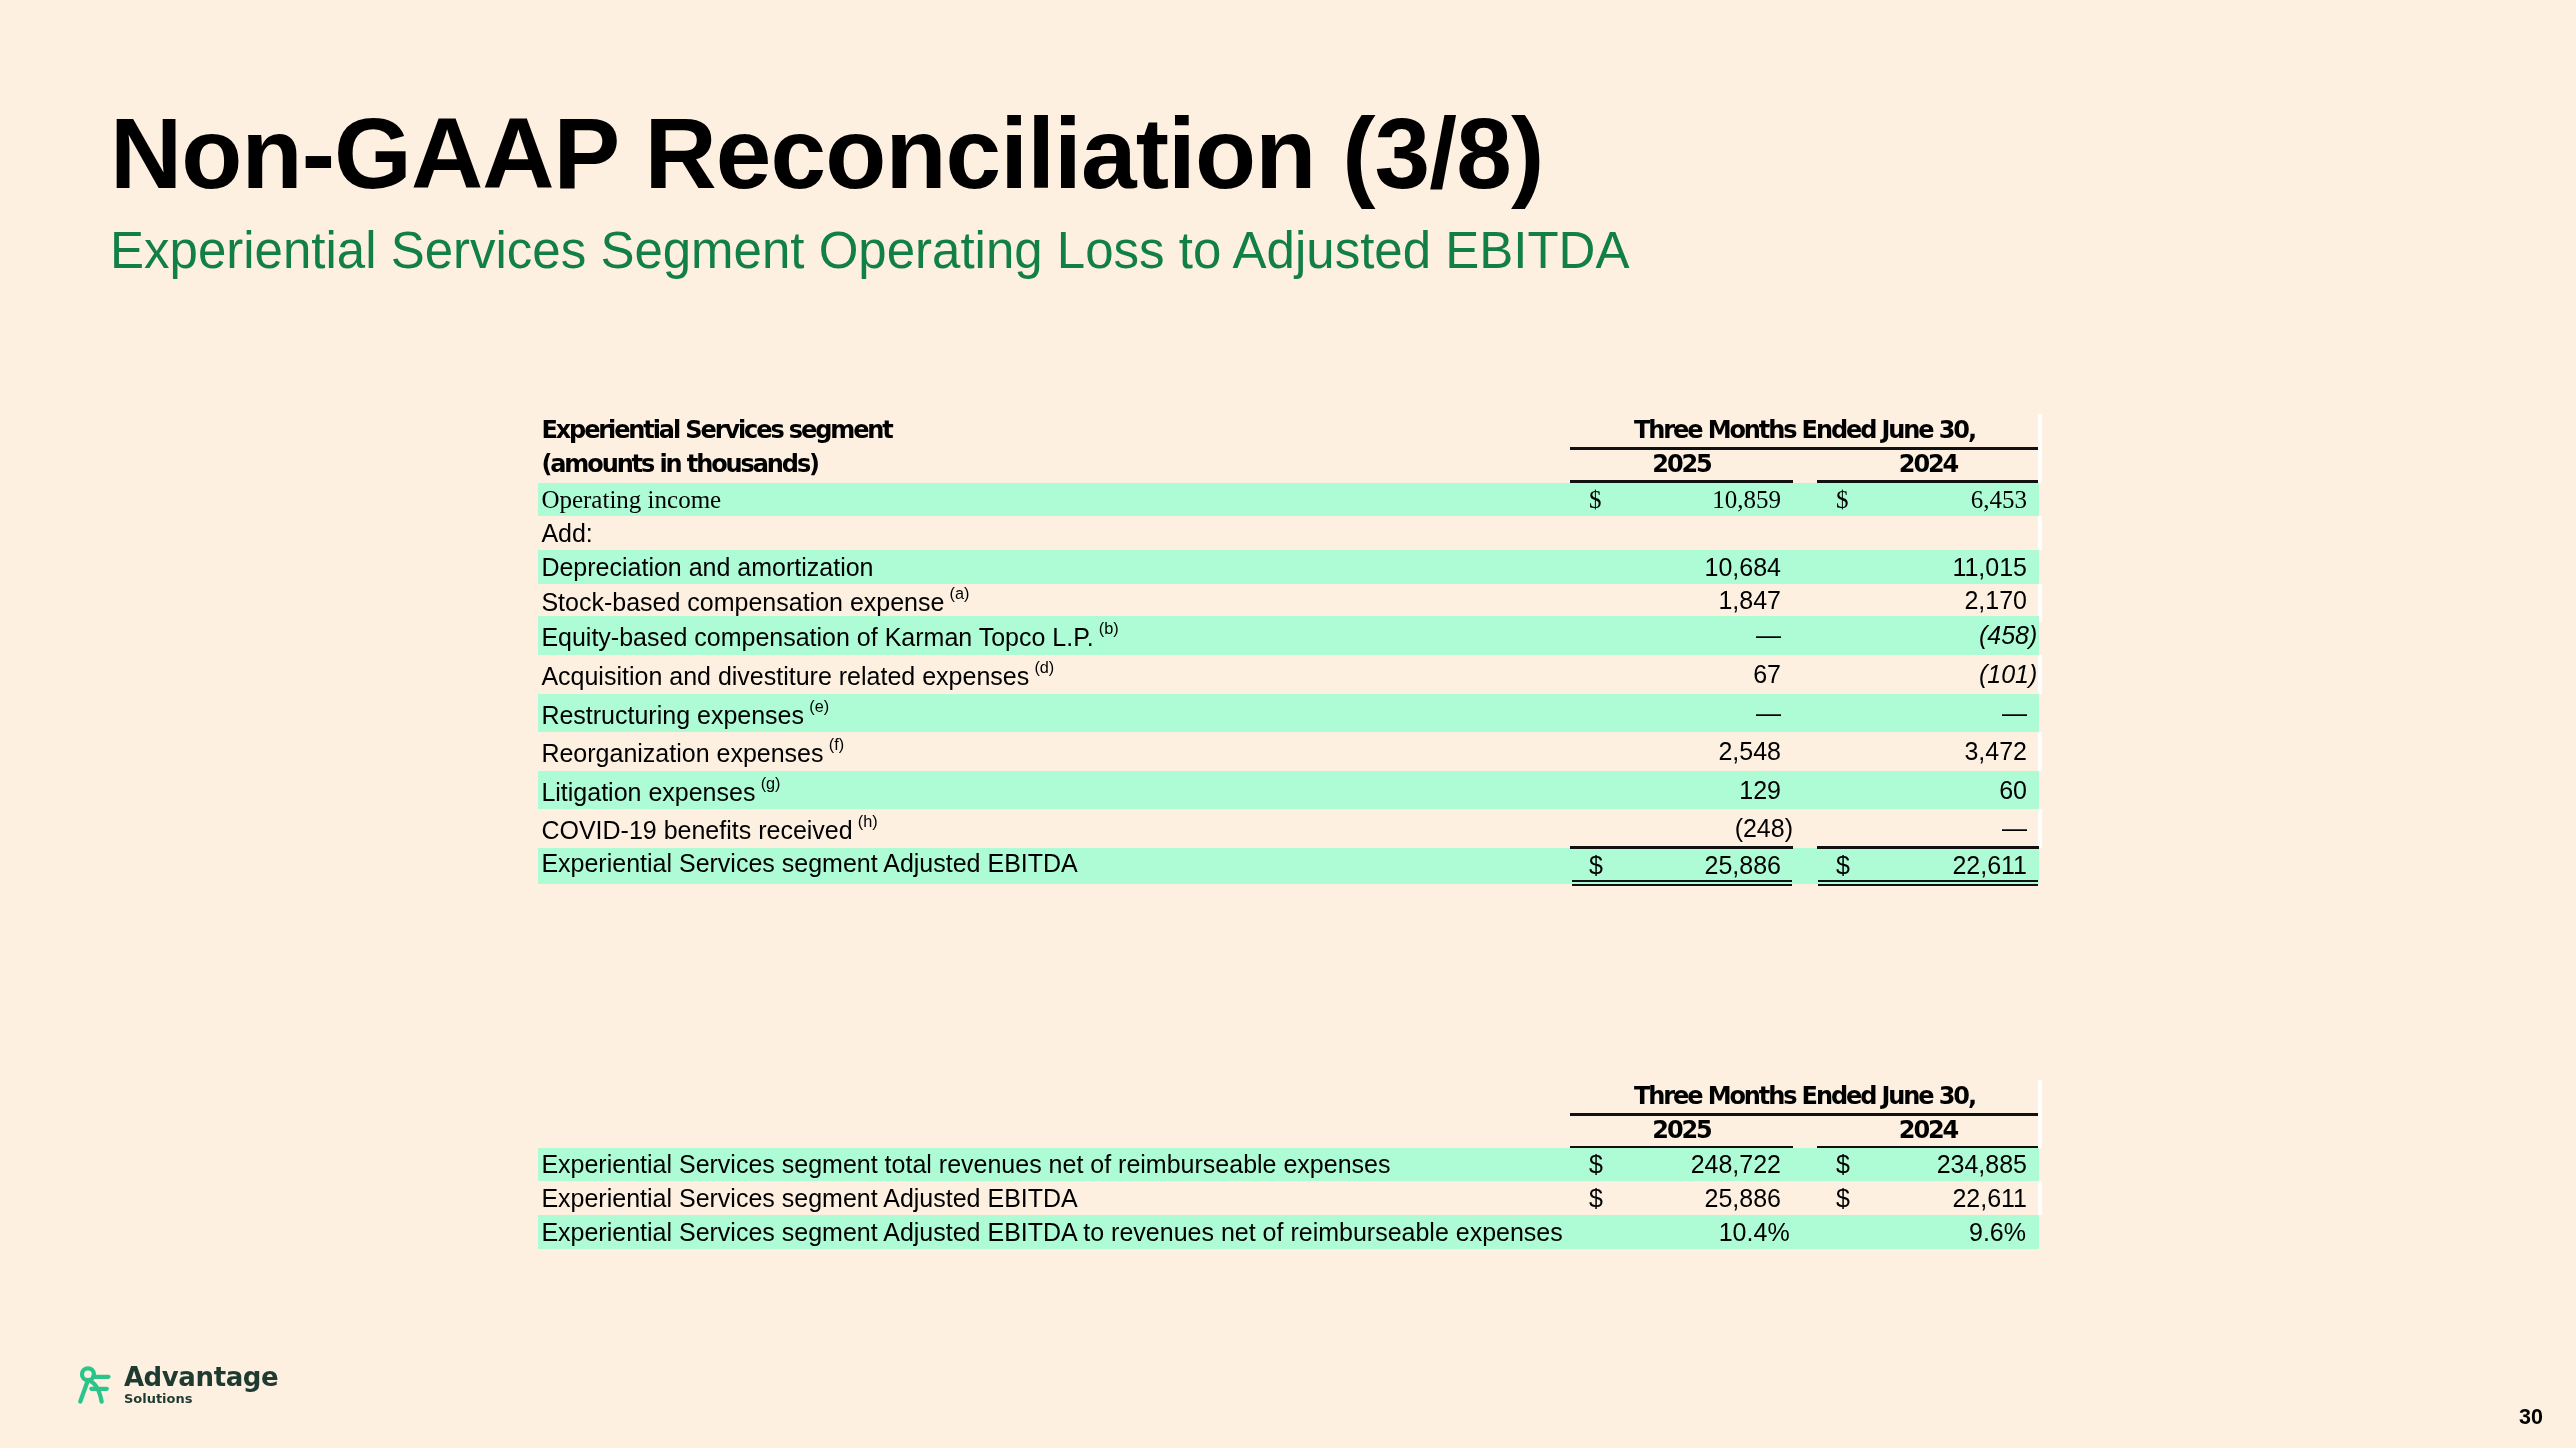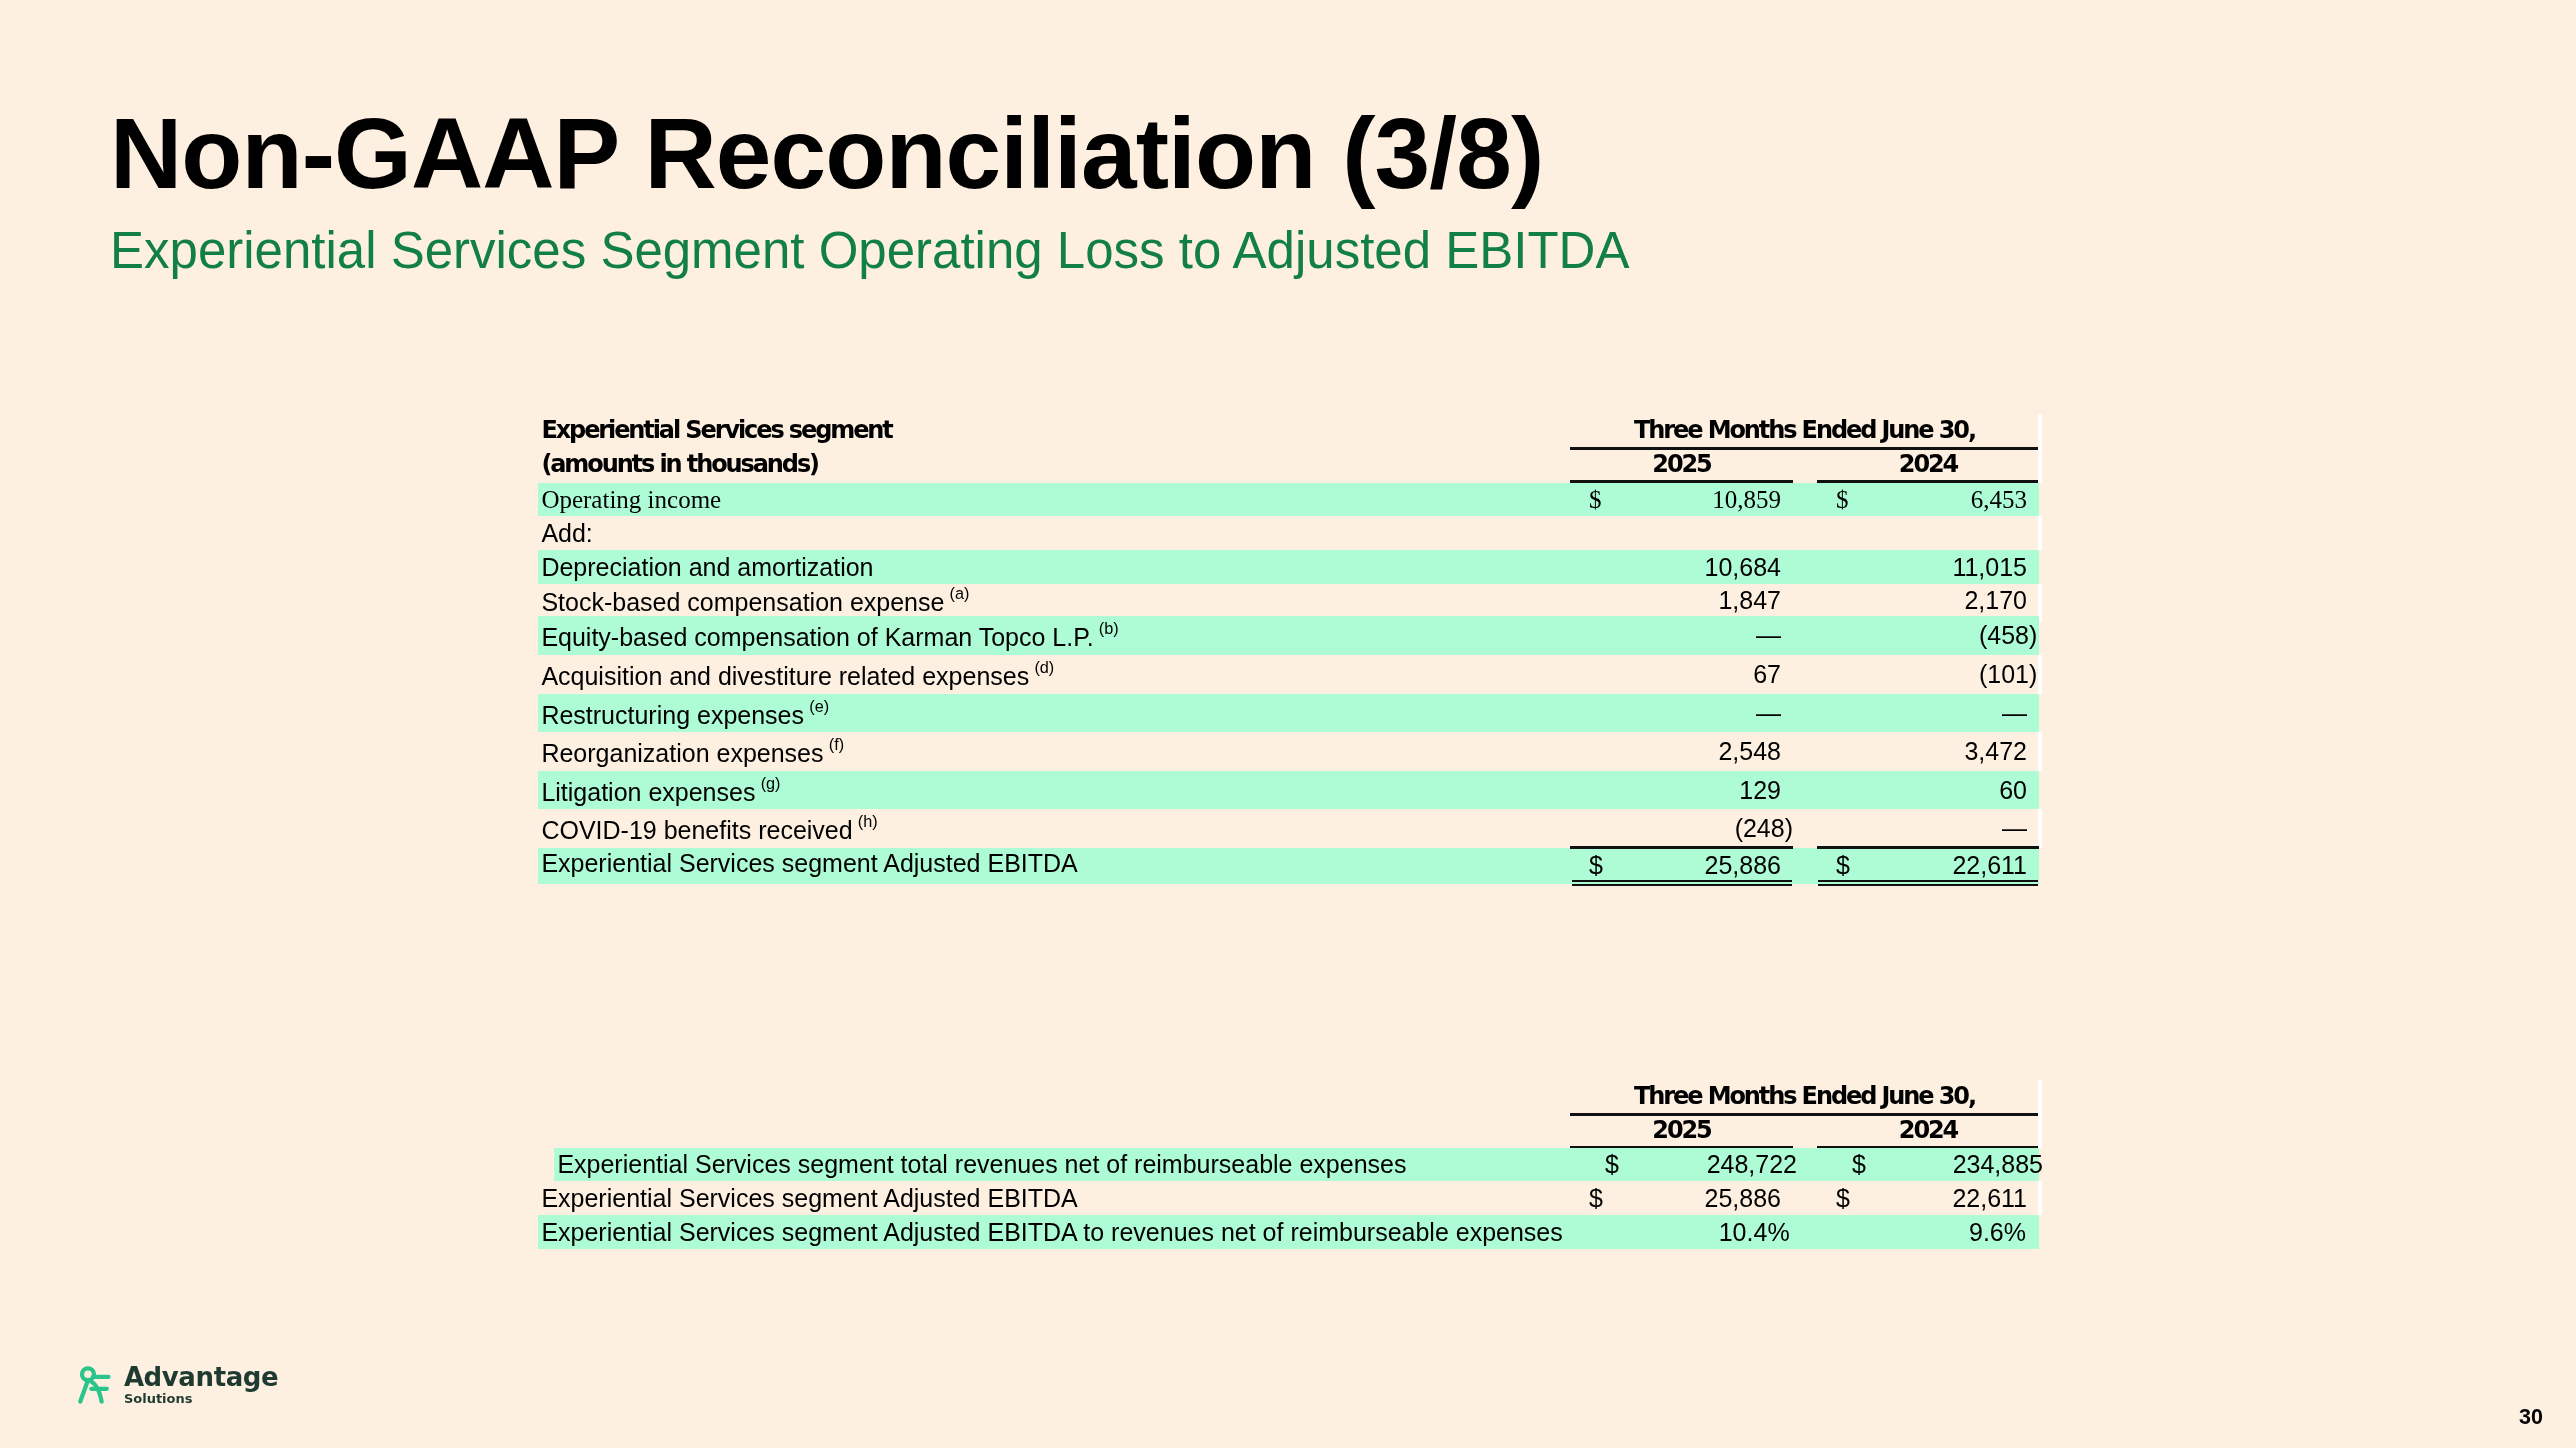--- a/index.html
+++ b/index.html
@@ -33,21 +33,21 @@
     .cell {
       position: absolute; top: 0; height: 100%; display: flex; align-items: center;
       box-sizing: border-box;
     }
     .c1 { left: 1032px; width: 223px; }
     .c2 { left: 1279px; width: 222px; }
     .cell .cur { position: absolute; left: 19px; }
     .cell .val { position: absolute; right: 12px; }
     .cell .val.paren { right: 0px; }
     .c2 .val { right: 12px; }
-    .c2 .val.paren { right: 1.7px; }
+    .c2 .val.paren { right: 1.7px; font-style: italic; }
     .bold-h {
       font-family: "DejaVu Sans", sans-serif; font-weight: bold;
       letter-spacing: -2.1px; font-size: 24px;
     }
     .hdr-line1 { position: absolute; height: 2.6px; background: #111; }
     .edge-white { position: absolute; right: -2.6px; width: 3.4px; background: #fff; }
     .dline { position: absolute; height: 6px; border-top: 2.6px solid #111; border-bottom: 2.6px solid #111; box-sizing: border-box; }
     .logo { position: absolute; left: 76px; top: 1364px; display: flex; align-items: center; }
     .logo-mark { width: 41px; height: 41px; }
     .logo-text { margin-left: 6.9px; line-height: 1; }
@@ -185,21 +185,21 @@
 <div class="tbl" style="top:1080px;">
   <div class="hdr" style="height:68px;">
     <div class="bold-h" style="position:absolute;left:1032px;width:469px;top:1.7px;text-align:center;">Three Months Ended June 30,</div>
     <div class="hdr-line1" style="left:1032px;width:469px;top:33px;"></div>
     <div class="bold-h" style="position:absolute;left:1032px;width:223px;top:36px;text-align:center;">2025</div>
     <div class="bold-h" style="position:absolute;left:1279px;width:222px;top:36px;text-align:center;">2024</div>
     <div class="hdr-line1" style="left:1032px;width:223px;top:66px;"></div>
     <div class="hdr-line1" style="left:1279px;width:222px;top:66px;"></div>
     <div class="edge-white" style="top:0;height:68px;"></div>
   </div>
-  <div class="row green" style="height:33px;margin-left:16px;">
+  <div class="row green" style="height:33px;">
     <div class="label">Experiential Services segment total revenues net of reimburseable expenses</div>
     <div class="cell c1">
         <span class="cur">$</span>
         <span class="val">248,722</span>
       </div>
     <div class="cell c2">
         <span class="cur">$</span>
         <span class="val">234,885</span>
       </div>
   </div>

